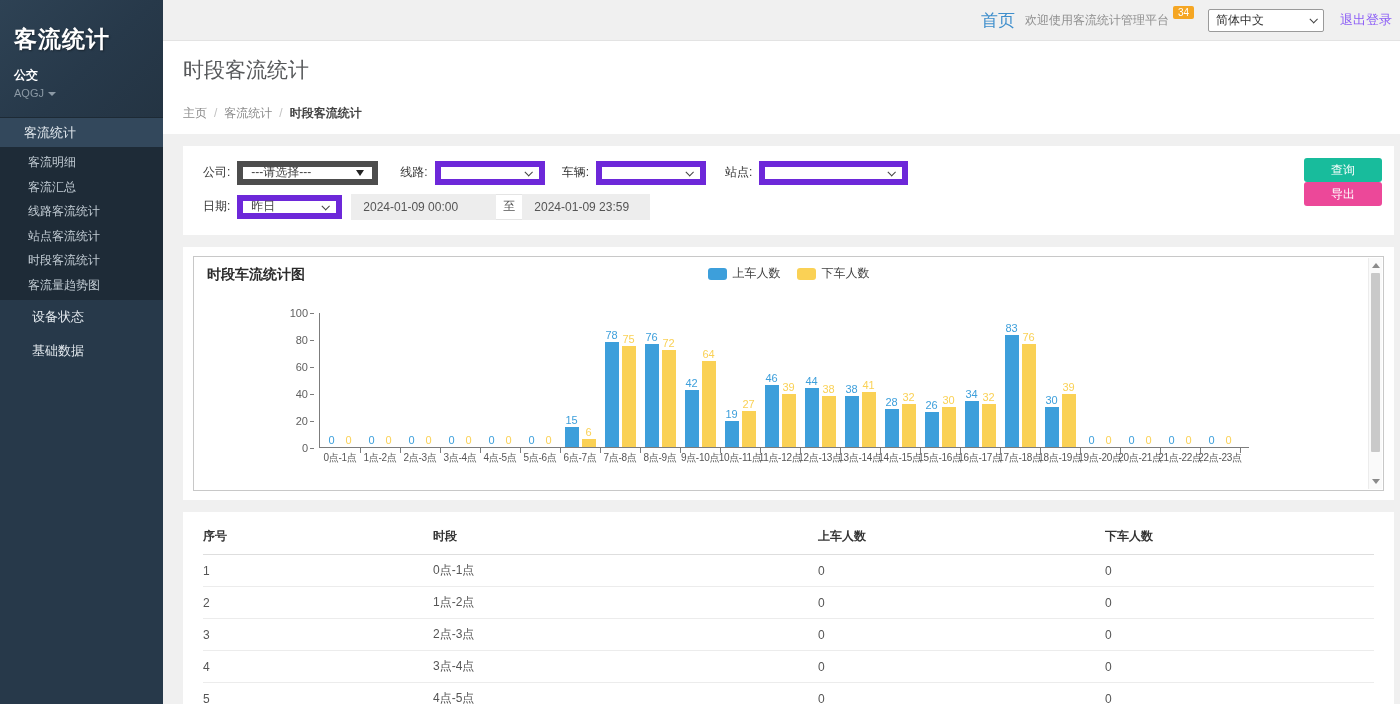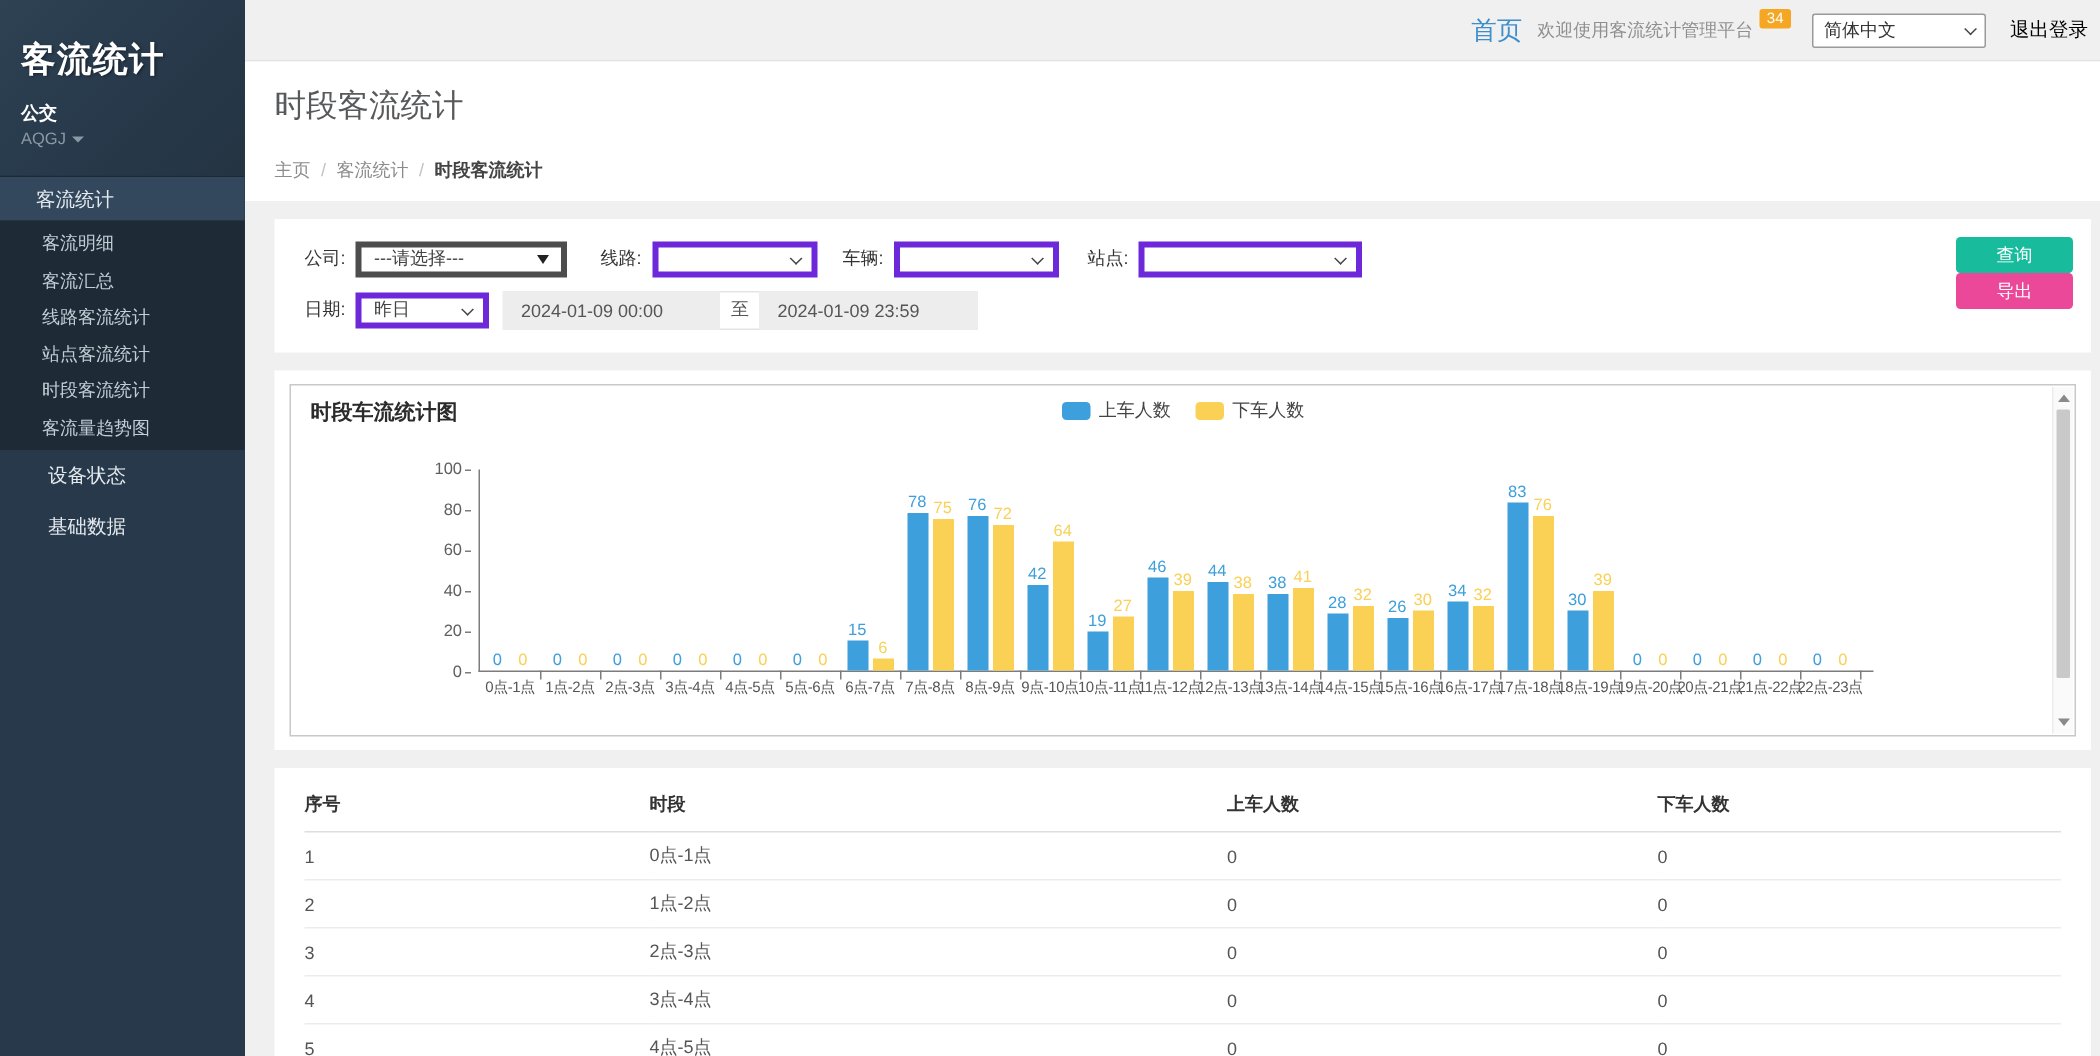--- a/index.html
+++ b/index.html
@@ -20,49 +20,49 @@
   .menu-plain { line-height:34px;padding-left:32px; }
 
   
   .main { margin-left:163px; }
   .navbar { height:41px; background:#f0f0f0; border-bottom:1px solid #e3e3e3; display:flex; align-items:center; justify-content:flex-end; padding-right:8px; }
   .nav-home { color:#3e8ecc; font-size:17px; cursor:pointer; margin-right:10px; }
   .nav-welcome { color:#8f8f8f; font-size:12px; }
   .nav-badge { background:#f5a623; color:#fff; font-size:10px; border-radius:2px; padding:1px 5px; margin:0 14px 0 4px; transform:translateY(-8px); display:inline-block; }
   .nav-select { width:116px; height:23px; background:#fff; border:1px solid #9a9a9a; border-radius:2px; font-size:12px; color:#333; display:flex; align-items:center; justify-content:space-between; padding:0 7px; cursor:pointer; margin-right:16px; }
   .chev { width:6px; height:6px; border-right:1.5px solid #444; border-bottom:1.5px solid #444; transform:rotate(45deg) translateY(-1px); }
-  .nav-logout { color:#000000; font-size:13px; cursor:pointer; }
+  .nav-logout { color:#8b5cf6; font-size:13px; cursor:pointer; }
 
   
   .page-head { background:#fff; padding:15px 20px 12px 20px; }
   .page-title { font-size:21px; color:#57595b; font-weight:normal; }
   .breadcrumb { margin-top:21px; font-size:12px; color:#9a9a9a; }
   .breadcrumb .crumb { color:#8b8b8b; cursor:pointer; }
   .breadcrumb .sep { margin:0 7px; color:#c2c2c2; }
   .breadcrumb .current { color:#444; font-weight:bold; }
 
   
   .content { padding:12px 6px 0 20px; }
   .panel { background:#fff; }
 
   
   .filter-panel { position:relative; padding:14px 20px 16px 20px; }
   .frow { display:flex; align-items:center; height:25px; }
   .frow + .frow { margin-top:9px; }
   .flabel { font-size:12px; color:#333; margin-right:7px; }
-  .sel { background:#fff; border:4px solid #6d28d9; height:24px; display:flex; align-items:center; justify-content:space-between; padding:0 8px; font-size:12px; color:#444; cursor:pointer; }
+  .sel { background:#fff; border:6px solid #6d28d9; height:24px; display:flex; align-items:center; justify-content:space-between; padding:0 8px; font-size:12px; color:#444; cursor:pointer; }
   .sel-company { width:141px; border-color:#4d4d4d; margin-right:22px; }
   .tri { width:0; height:0; border-left:4.5px solid transparent; border-right:4.5px solid transparent; border-top:6px solid #222; }
   .sel-line { width:110px; margin-right:17px; }
   .sel-vehicle { width:110px; margin-right:19px; }
   .sel-station { width:149px; }
-  .sel-date { width:89px; margin-right:9px; }
+  .sel-date { width:105px; margin-right:9px; }
   .dinput { background:#ededed; border:none; height:26px; font-size:12px; color:#555; padding:0 12px; display:flex; align-items:center; }
   .d-from { width:145px; }
-  .d-to { width:146px; }
+  .d-to { width:128px; }
   .d-sep { background:#fff; border-top:1px solid #e4e4e4; border-bottom:1px solid #e4e4e4; height:26px; width:26px; display:flex; align-items:center; justify-content:center; font-size:12px; color:#555; }
   .btn { position:absolute; right:12px; width:78px; height:24px; border:none; border-radius:3px; color:#fff; font-size:12px; cursor:pointer; font-family:inherit; }
   .btn-search { top:12px; background:#18bc9c; }
   .btn-export { top:36px; background:#ec4899; }
 
   
   .chart-panel { margin-top:12px; padding:9px 10px; }
   .chart-box { position:relative; border:1px solid #c8c8c8; height:235px; background:#fff; }
   .chart-title { position:absolute; left:13px; top:9px; font-size:14px; font-weight:bold; color:#2b2b2b; }
   .legend { position:absolute; left:50%; transform:translateX(-50%); top:8px; display:flex; align-items:center; gap:16px; }

